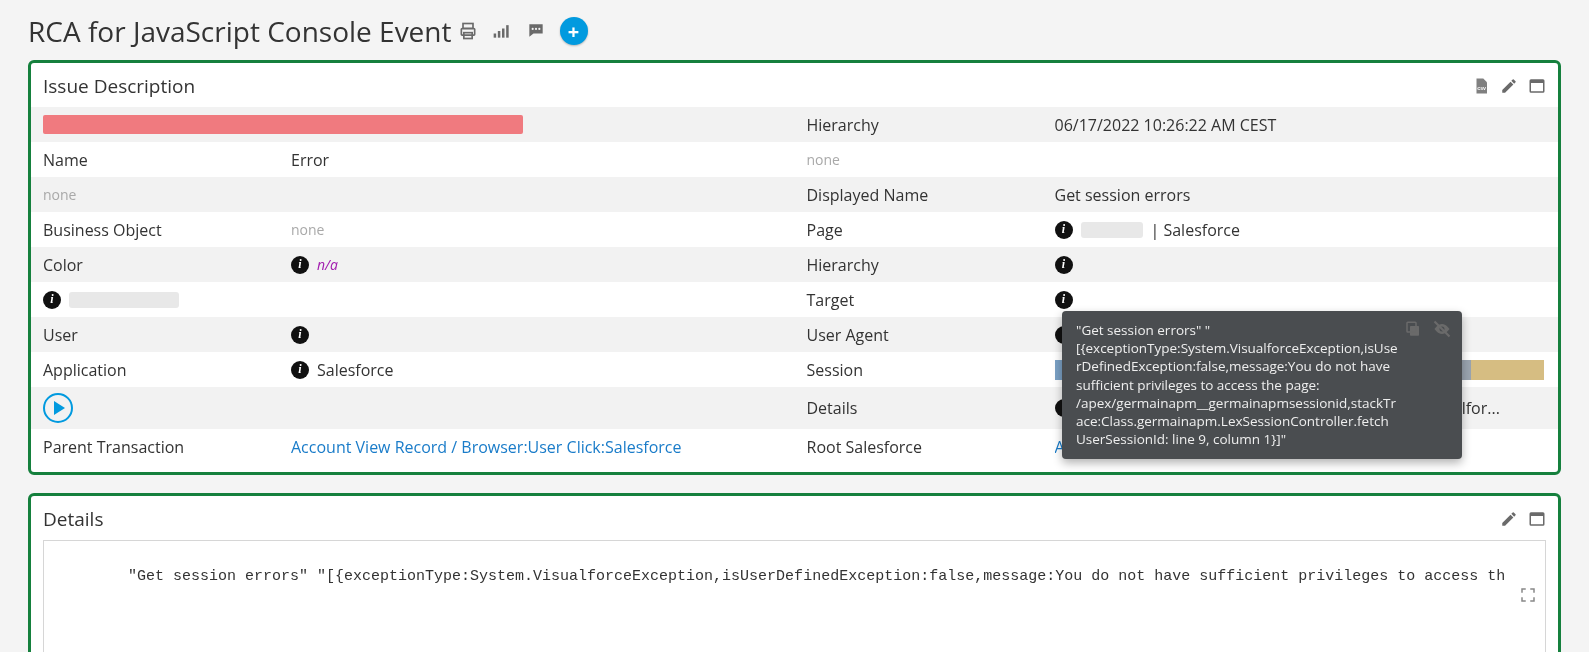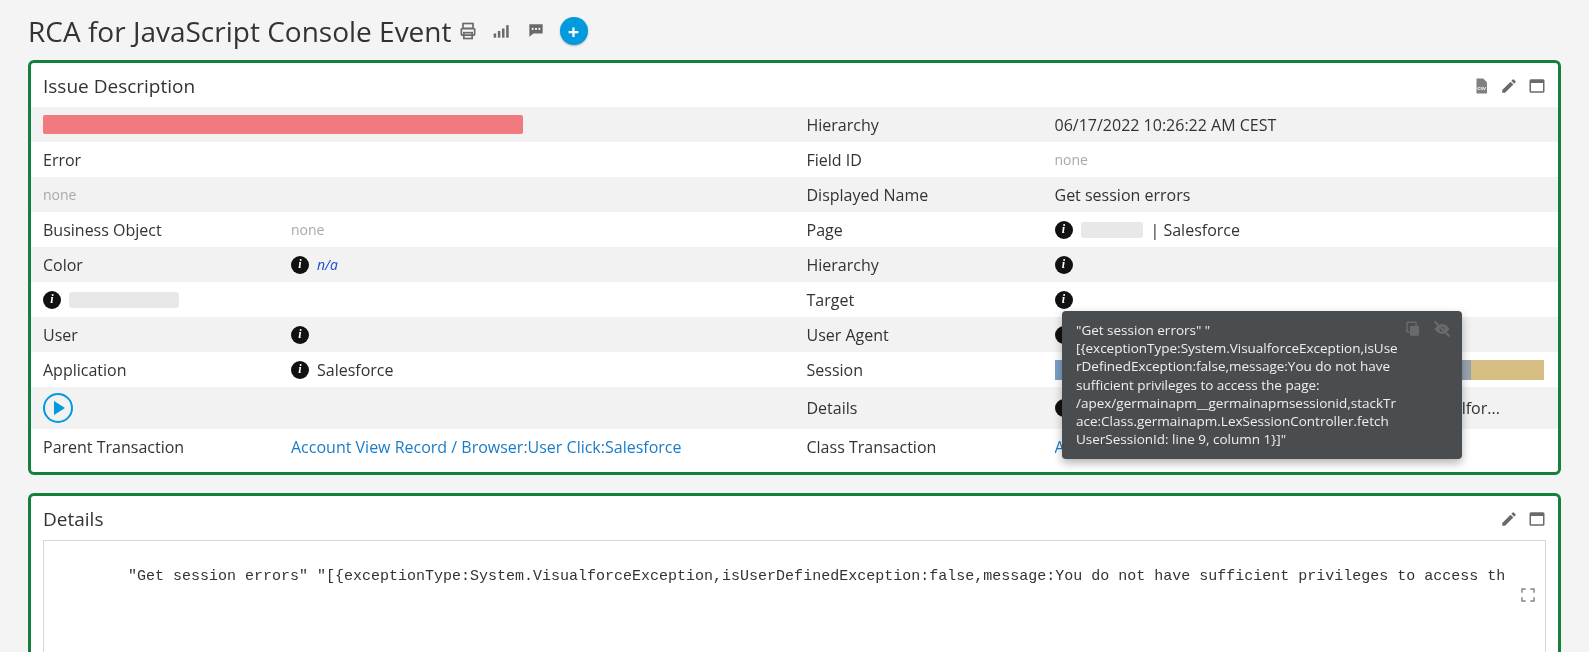--- a/index.html
+++ b/index.html
@@ -282,34 +282,35 @@
 
     <div class="grid2">
 
       <div class="col">
         <div class="row">
           <div class="row-value">
               <span class="color-swatch" style="background: rgb(240, 122, 127);"></span>
             </div>
         </div>
         <div class="row">
+          <div class="row-label">Name</div>
           <div class="row-value">Error</div>
         </div>
         <div class="row">
           <div class="row-value none">none</div>
         </div>
         <div class="row">
           <div class="row-label">Business Object</div>
           <div class="row-value none">none</div>
         </div>
         <div class="row">
           <div class="row-label">Color</div>
           <div class="row-value">
             <span class="info-icon">i</span>
-            <span class="none" style="color:#1d4ed8;font-style:italic;font-size:14px;">n/a</span>
+            <span class="none" style="color:#a21caf;font-style:italic;font-size:14px;">n/a</span>
           </div>
         </div>
         <div class="row">
           <div class="row-value">
             <span class="info-icon">i</span>
             <span class="redacted" style="width:110px;"></span>
           </div>
         </div>
         <div class="row">
           <div class="row-label">User</div>
@@ -336,21 +337,20 @@
           </div>
         </div>
       </div>
 
       <div class="col">
         <div class="row">
           <div class="row-label">Hierarchy</div>
           <div class="row-value">06/17/2022 10:26:22 AM CEST</div>
         </div>
         <div class="row">
-          <div class="row-label">Field ID</div>
           <div class="row-value none">none</div>
         </div>
         <div class="row">
           <div class="row-label">Displayed Name</div>
           <div class="row-value">Get session errors</div>
         </div>
         <div class="row">
           <div class="row-label">Page</div>
           <div class="row-value">
             <span class="info-icon">i</span>
@@ -388,21 +388,21 @@
           </div>
         </div>
         <div class="row" style="min-height:42px;">
           <div class="row-label">Details</div>
           <div class="row-value" style="min-width:0;">
             <span class="info-icon">i</span>
             <span class="ellipsis-val">"Get session errors" "[{exceptionType:System.Visualfor...</span>
           </div>
         </div>
         <div class="row">
-          <div class="row-label">Class Transaction</div>
+          <div class="row-label">Root Salesforce</div>
           <div class="row-value">
             <span class="link">Account View Record / Browser:User Click:Salesforce</span>
           </div>
         </div>
       </div>
     </div>
 
     <div class="tooltip">
       <div class="tooltip-actions">
         <span class="icon-btn">

